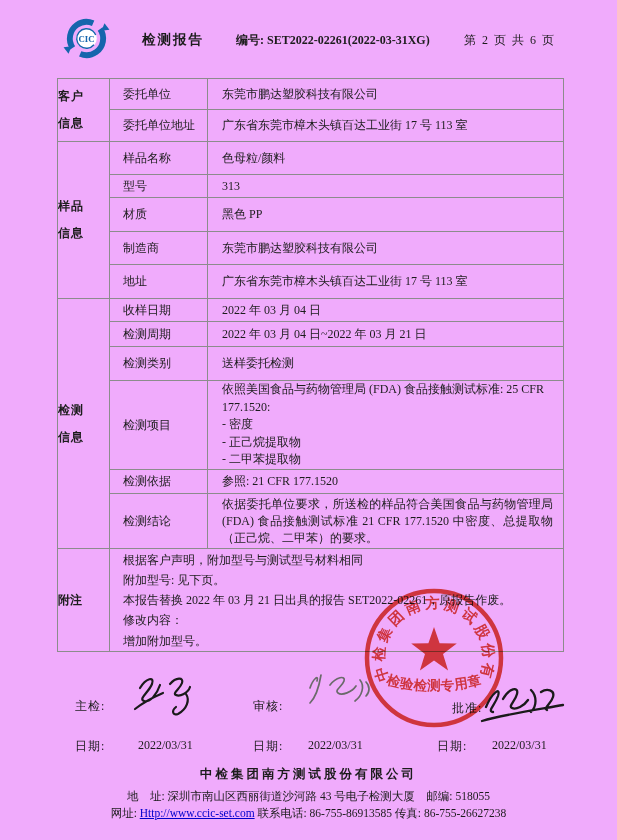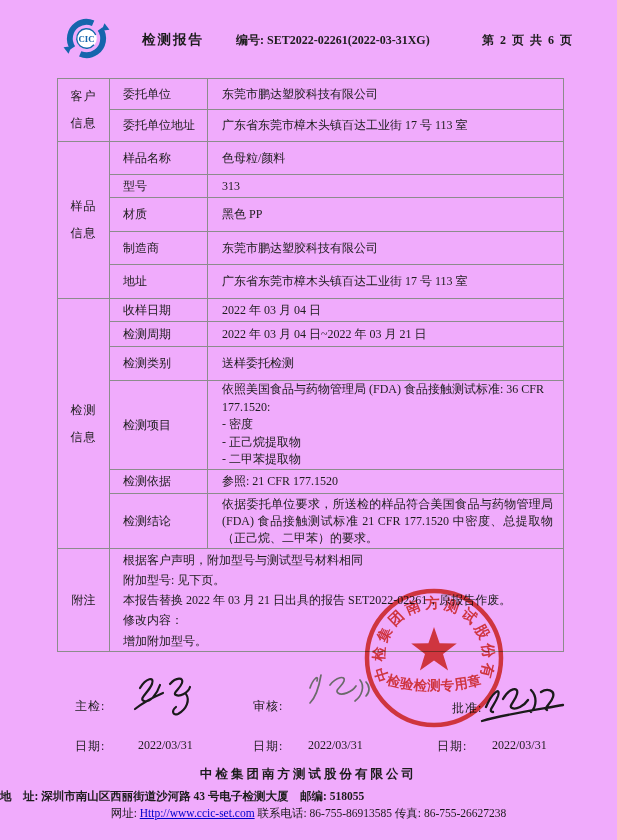--- a/index.html
+++ b/index.html
@@ -7,42 +7,42 @@
   .page {
     position:relative; width:617px; height:840px; margin:0 auto;
     background:#f0abfc; overflow:hidden;
     font-family:"Liberation Serif","DejaVu Serif",serif;
     color:#1c1c1c; font-size:12px;
   }
   
   .logo { position:absolute; left:63px; top:15px; width:47px; height:47px; }
   .hdr-title { position:absolute; left:142px; top:31px; font-weight:bold; font-size:13.5px; letter-spacing:2px; }
   .hdr-no { position:absolute; left:236px; top:32px; font-weight:bold; font-size:12px; }
-  .hdr-page { position:absolute; left:482px; top:32px; font-weight:bold; font-size:12px; letter-spacing:1.5px; }
+  .hdr-page { position:absolute; left:464px; top:32px; font-weight:normal; font-size:12px; letter-spacing:1.5px; }
   
   table.report { position:absolute; left:57px; top:78px; width:507px; border-collapse:collapse; table-layout:fixed; }
   table.report td { border:1px solid #8c8c8c; vertical-align:middle; font-size:12px; overflow:hidden; }
-  td.sec { text-align:center; }
+  td.sec { text-align:left;font-weight:bold; }
   td.sec div { line-height:27px; letter-spacing:1px; }
   td.lbl { padding-left:13px; }
   td.val { padding-left:14px; padding-right:10px; }
   td.val .ln { line-height:17.6px; }
   td.notes-cell { padding-left:13px; padding-right:12px; vertical-align:middle; }
   td.notes-cell .ln { line-height:20.2px; }
   td.concl { line-height:16.8px; text-align:justify; padding-top:2px; padding-bottom:2px; }
   
   .sig-label { position:absolute; font-size:12px; letter-spacing:1px; }
   .sig-svg { position:absolute; }
   .date-label { position:absolute; font-size:12px; letter-spacing:1px; }
   .date-val { position:absolute; font-size:12px; }
   
   .stamp { position:absolute; left:357px; top:581px; width:154px; height:154px; mix-blend-mode:multiply; opacity:0.9; }
   
   .f-company { position:absolute; left:0; top:766px; width:100%; text-align:center; font-weight:bold; font-size:12.5px; letter-spacing:3px; }
-  .f-addr { position:absolute; left:0; top:789px; width:100%; font-size:11.5px;font-weight:bold; }
+  .f-addr { position:absolute; left:0; top:789px; width:100%; text-align:center; font-size:11.5px; }
   .f-web { position:absolute; left:0; top:806px; width:100%; text-align:center; font-size:11.5px; }
   .f-web a { color:#0000cc; text-decoration:underline; }
 </style>
 </head>
 <body>
 
 <div class="page">
 
   <svg class="logo" viewBox="0 0 48 48">
     <circle cx="24" cy="24" r="17" fill="none" stroke="#1565ad" stroke-width="6" stroke-dasharray="43.4 10" transform="rotate(-35 24 24)"></circle>
@@ -114,21 +114,21 @@
       <td class="lbl">检测周期</td>
       <td class="val">2022 年 03 月 04 日~2022 年 03 月 21 日</td>
     </tr>
     <tr style="height:34px">
       <td class="lbl">检测类别</td>
       <td class="val">送样委托检测</td>
     </tr>
     <tr style="height:89px">
       <td class="lbl">检测项目</td>
       <td class="val">
-        <div class="ln">依照美国食品与药物管理局 (FDA) 食品接触测试标准: 36 CFR</div>
+        <div class="ln">依照美国食品与药物管理局 (FDA) 食品接触测试标准: 25 CFR</div>
         <div class="ln">177.1520:</div>
         <div class="ln">- 密度</div>
         <div class="ln">- 正己烷提取物</div>
         <div class="ln">- 二甲苯提取物</div>
       </td>
     </tr>
     <tr style="height:24px">
       <td class="lbl">检测依据</td>
       <td class="val">参照: 21 CFR 177.1520</td>
     </tr>

